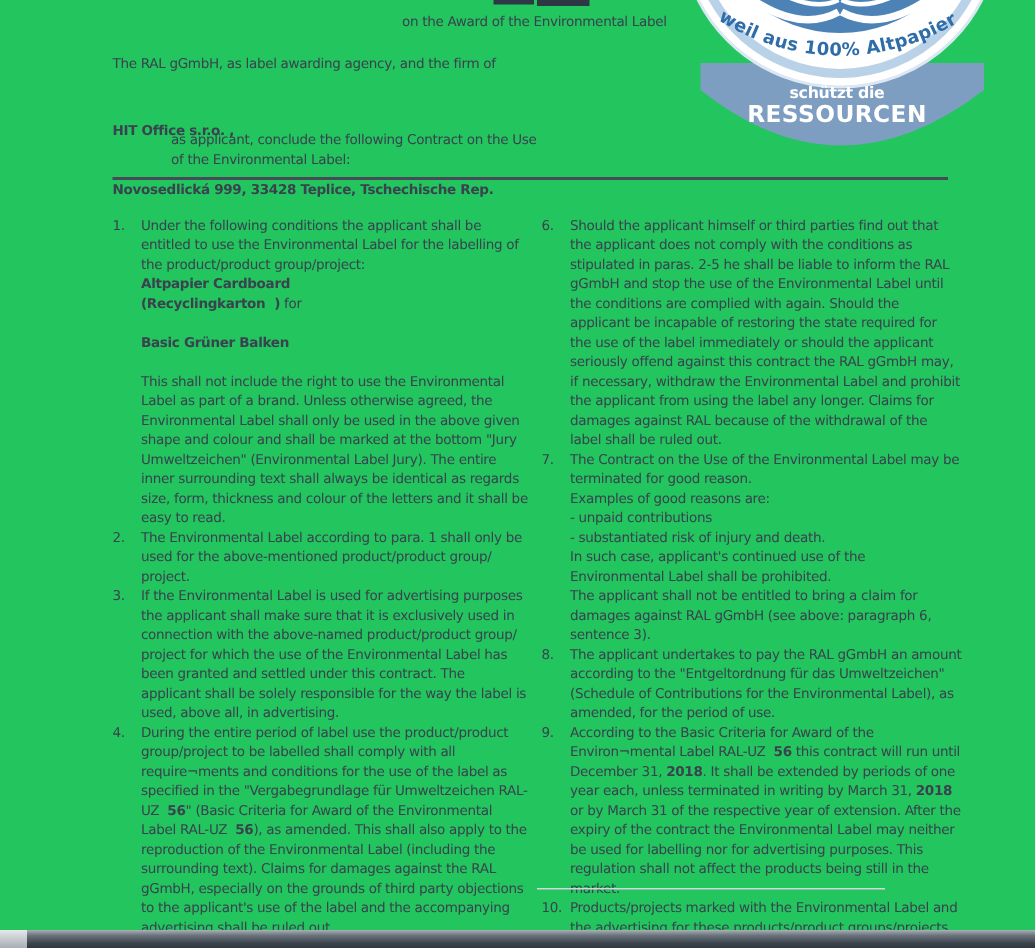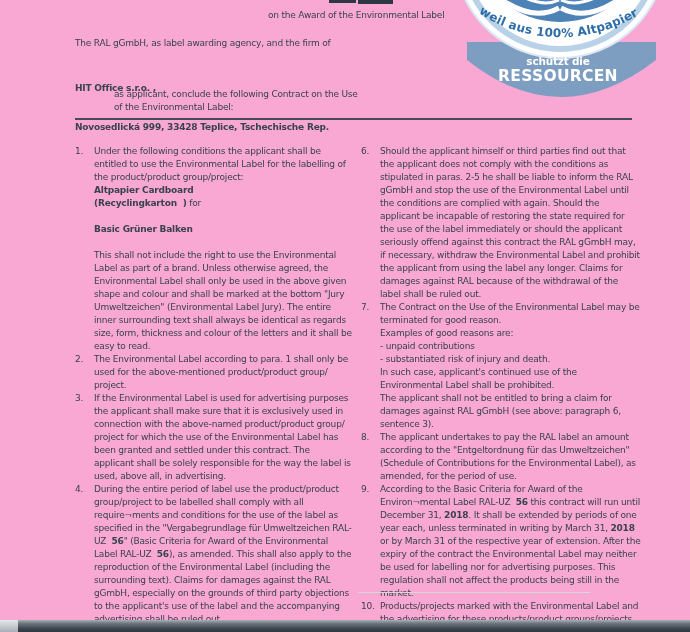--- a/index.html
+++ b/index.html
@@ -1,17 +1,17 @@
 <!DOCTYPE html>
 <html><head>
 <meta charset="utf-8">
 <style>
   html,body{margin:0;padding:0;background:#e9e9e9;}
   .page{
-    position:relative;width:690px;height:632px;background:#f9a8d4;overflow:hidden;
+    position:relative;width:690px;height:632px;background:#22c55e;overflow:hidden;
     font-family:"DejaVu Sans","Liberation Sans",sans-serif;
     color:#39424e;font-size:9px;letter-spacing:-0.2px;line-height:13px;
   }
   .abs{position:absolute;white-space:pre-wrap;}
   .bold{font-weight:bold;}
   .rule{position:absolute;left:75px;top:118px;width:557px;height:2px;background:#454c55;}
   .cols{position:absolute;left:75px;top:145px;width:566px;display:flex;gap:9px;}
   .col{width:277px;}
   .col.right{width:280px;}
   .item{display:flex;}
@@ -114,21 +114,21 @@
           <span class="num">7.</span>
           <span class="body"><span>The Contract on the Use of the Environmental Label may be terminated for good reason.
 Examples of good reasons are:
 - unpaid contributions
 - substantiated risk of injury and death.
 In such case, applicant's continued use of the Environmental Label shall be prohibited.
 The applicant shall not be entitled to bring a claim for damages against RAL gGmbH (see above: paragraph 6, sentence 3).</span></span>
         </div>
         <div class="item">
           <span class="num">8.</span>
-          <span class="body"><span>The applicant undertakes to pay the RAL label an amount according to the "Entgeltordnung für das Umweltzeichen" (Schedule of Contributions for the Environmental Label), as amended, for the period of use.</span></span>
+          <span class="body"><span>The applicant undertakes to pay the RAL gGmbH an amount according to the "Entgeltordnung für das Umweltzeichen" (Schedule of Contributions for the Environmental Label), as amended, for the period of use.</span></span>
         </div>
         <div class="item">
           <span class="num">9.</span>
           <span class="body"><span>According to the Basic Criteria for Award of the Environ¬mental Label RAL-UZ  </span><span class="b">56</span><span> this contract will run until December 31, </span><span class="b">2018</span><span>. It shall be extended by periods of one year each, unless terminated in writing by March 31, </span><span class="b">2018</span><span> or by March 31 of the respective year of extension. After the expiry of the contract the Environmental Label may neither be used for labelling nor for advertising purposes. This regulation shall not affect the products being still in the market.</span></span>
         </div>
         <div class="item">
           <span class="num">10.</span>
           <span class="body"><span>Products/projects marked with the Environmental Label and the advertising for these products/product groups/projects may reach the consumer only when naming the firm of applicant.</span></span>
         </div>
       </div>

